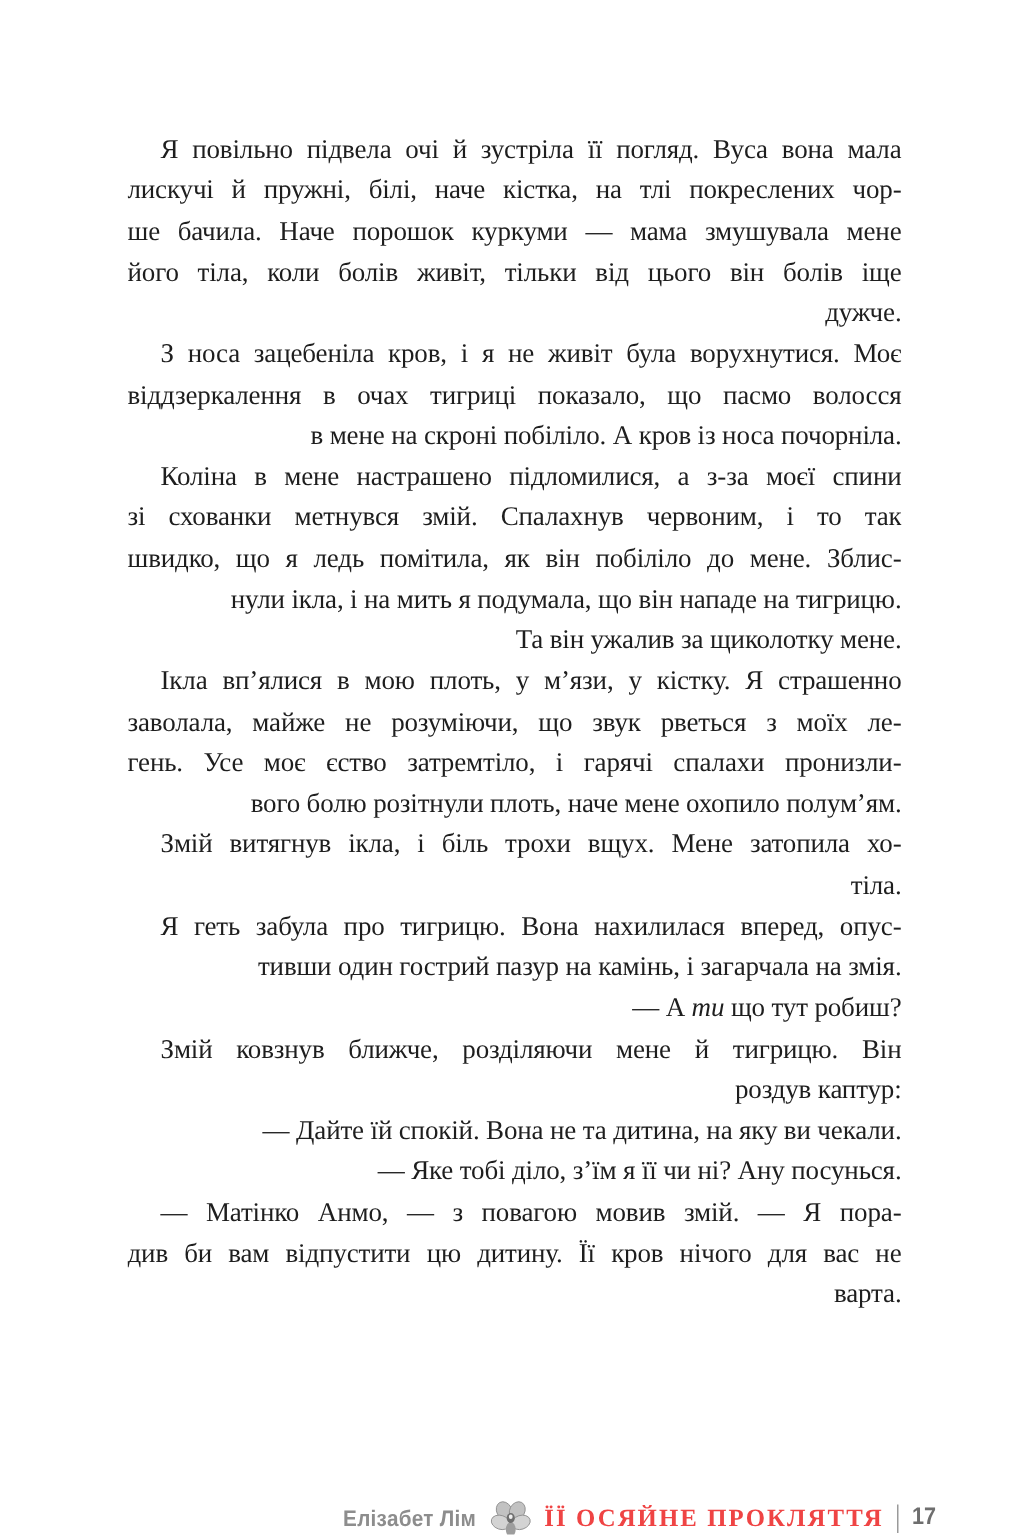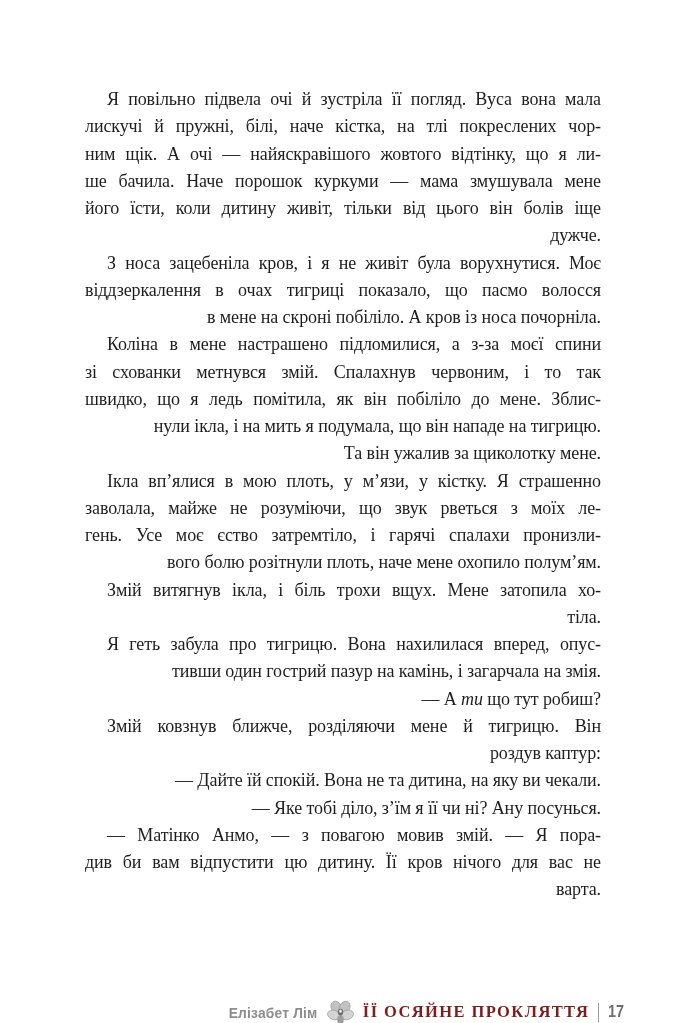--- a/index.html
+++ b/index.html
@@ -53,21 +53,21 @@
     font-size: 15px;
     color: #8d8d8d;
     letter-spacing: 0.2px;
     transform: scaleX(0.92);
     transform-origin: right center;
   }
   .footer .orchid { width: 27px; height: 27px; flex: 0 0 auto; }
   .footer .book-title {
     font-family: "Liberation Serif", "DejaVu Serif", serif;
     font-size: 16.5px;
-    color: #7f1d1d;
+    color: #ef4444;
     letter-spacing: 1.4px;
     white-space: nowrap;
   }
   .footer .divider {
     width: 1px; height: 19px;
     background: #9a9a9a;
     flex: 0 0 auto;
   }
   .footer .page-number {
     font-family: "Liberation Sans", sans-serif;
@@ -79,23 +79,22 @@
 </style>
 </head>
 <body>
 
 <div class="page">
 
   <div class="text-block" id="text-block">
       <div class="para">
         <div class="line indent justify">Я повільно підвела очі й зустріла її погляд. Вуса вона мала</div>
         <div class="line justify">лискучі й пружні, білі, наче кістка, на тлі покреслених чор-</div>
-        <div class="line justify">ним щік. А очі — найяскравішого жовтого відтінку, що я ли-</div>
         <div class="line justify">ше бачила. Наче порошок куркуми — мама змушувала мене</div>
-        <div class="line justify">його їсти, коли дитину живіт, тільки від цього він болів іще</div>
+        <div class="line justify">його тіла, коли болів живіт, тільки від цього він болів іще</div>
         <div class="line">дужче.</div>
       </div>
       <div class="para">
         <div class="line indent justify">З носа зацебеніла кров, і я не живіт була ворухнутися. Моє</div>
         <div class="line justify">віддзеркалення в очах тигриці показало, що пасмо волосся</div>
         <div class="line">в мене на скроні побіліло. А кров із носа почорніла.</div>
       </div>
       <div class="para">
         <div class="line indent justify">Коліна в мене настрашено підломилися, а з-за моєї спини</div>
         <div class="line justify">зі схованки метнувся змій. Спалахнув червоним, і то так</div>

